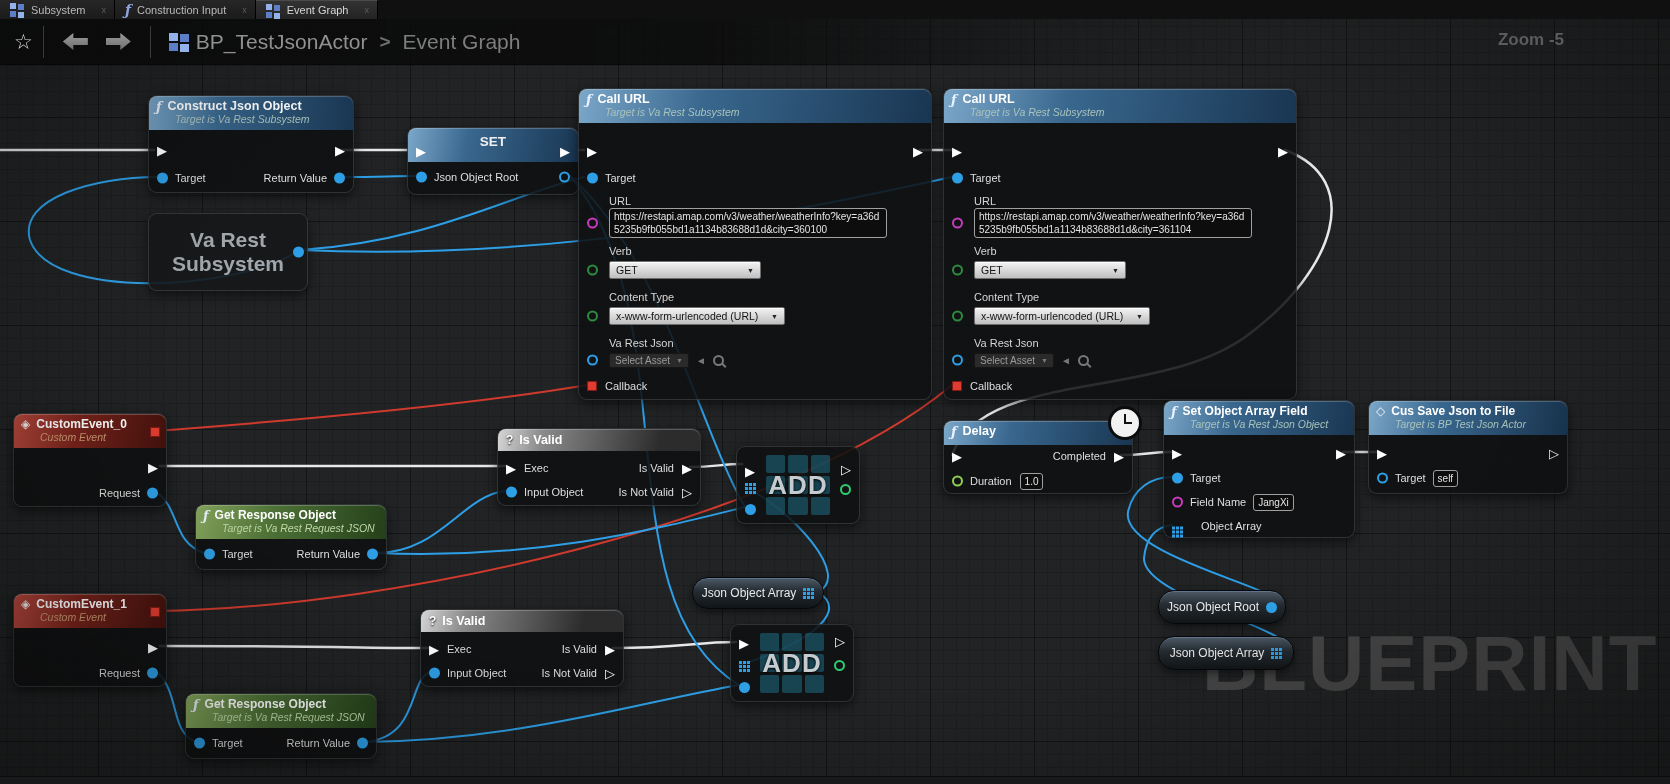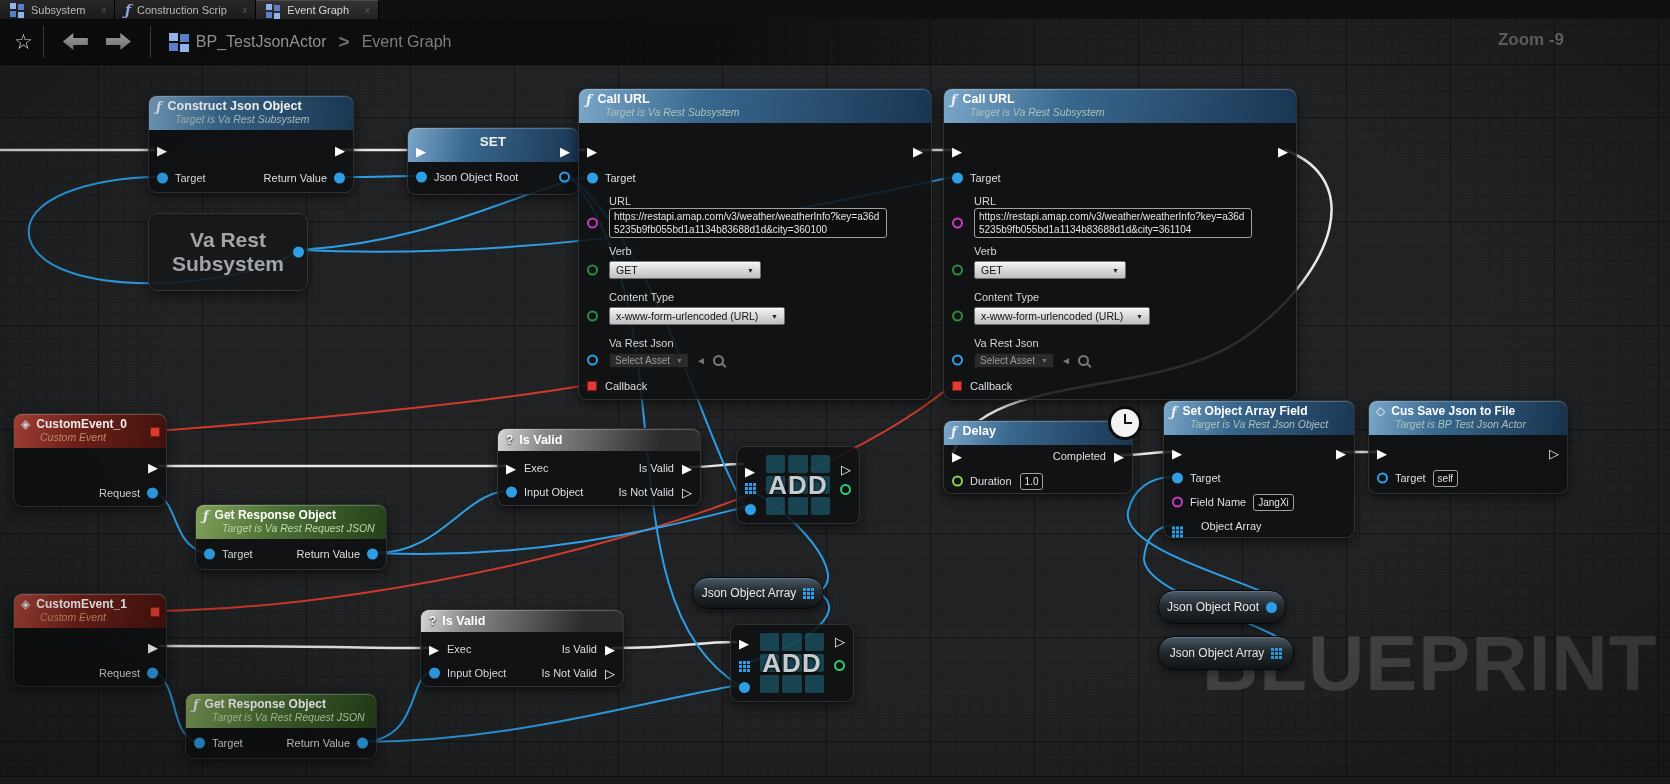--- a/index.html
+++ b/index.html
@@ -35,21 +35,21 @@
   #crumbbar{position:absolute;left:0;top:19px;width:1670px;height:45px;z-index:10;display:flex;align-items:center;
     background:linear-gradient(90deg,rgba(8,8,8,.82) 0%,rgba(8,8,8,.78) 42%,rgba(8,8,8,.25) 62%,rgba(8,8,8,0) 78%);
     border-bottom:1px solid rgba(0,0,0,.35);}
   .vsep{width:1px;height:32px;background:#3a3a3a;margin:0 10px;}
   #star{font-size:21px;color:#d8d8d8;margin-left:14px;}
   .navarr{height:17px;width:25px;background:linear-gradient(180deg,#9c9c9c,#6f6f6f);margin:0 9px;}
   .navarr.back{clip-path:polygon(0 50%,42% 0,42% 30%,100% 30%,100% 70%,42% 70%,42% 100%);}
   .navarr.fwd{clip-path:polygon(100% 50%,58% 0,58% 30%,0 30%,0 70%,58% 70%,58% 100%);}
   .bpico.big{width:22px;height:20px;margin:0 12px 0 8px;}
   .bpico.big::before{width:9px;height:8px;box-shadow:11px 1px 0 #5b7ec7,0 10px 0 #5b7ec7,11px 11px 0 #93b2ea;}
-  .crumbtxt{font-size:16px;color:#909090;}
+  .crumbtxt{font-size:21px;color:#909090;}
   .crumbsep{font-size:19px;font-weight:bold;color:#6f6f6f;margin:0 12px;}
   .crumbtxt.cur{color:#7d7d7d;}
   
   .node{position:absolute;background:rgba(15,16,17,.87);border:1px solid rgba(125,135,145,.28);
         border-radius:9px;box-shadow:0 4px 12px rgba(0,0,0,.55);z-index:3;}
   .hdr{border-radius:8px 8px 0 0;padding:3px 8px 4px 7px;box-shadow:inset 0 1px 0 rgba(255,255,255,.22);}
   .hdr .trow{display:flex;align-items:center;gap:6px;font-size:12.5px;font-weight:bold;color:#fff;}
   .hdr .sub{font-size:10.5px;font-style:italic;margin-left:19px;line-height:1.2;}
   .hdr.blue{background:linear-gradient(100deg,#7ba7c9 0%,#39678e 35%,#193652 100%);}
   .hdr.blue .sub{color:#a9c3bb;}
@@ -110,21 +110,21 @@
 <body>
 
 <div id="tabbar">
   <div class="tab">
     <span class="bpico"></span>
     <span>Subsystem</span>
     <span class="x">x</span>
   </div>
   <div class="tab">
     <span class="fglyph">ƒ</span>
-    <span>Construction Scrip</span>
+    <span>Construction Input</span>
     <span class="x">x</span>
   </div>
   <div class="tab active">
     <span class="bpico"></span>
     <span>Event Graph</span>
     <span class="x">x</span>
   </div>
 </div>
 
 <div id="canvas">
@@ -571,15 +571,15 @@
   <span id="star">☆</span>
   <div class="vsep"></div>
   <div class="navarr back"></div>
   <div class="navarr fwd"></div>
   <div class="vsep"></div>
   <span class="bpico big"></span>
   <span class="crumbtxt">BP_TestJsonActor</span>
   <span class="crumbsep">&gt;</span>
   <span class="crumbtxt cur">Event Graph</span>
 </div>
-<div id="zoomlabel">Zoom -9</div>
+<div id="zoomlabel">Zoom -5</div>
 <div id="vignette"></div>
 <div id="bottomstrip"></div>
 
 </body></html>

